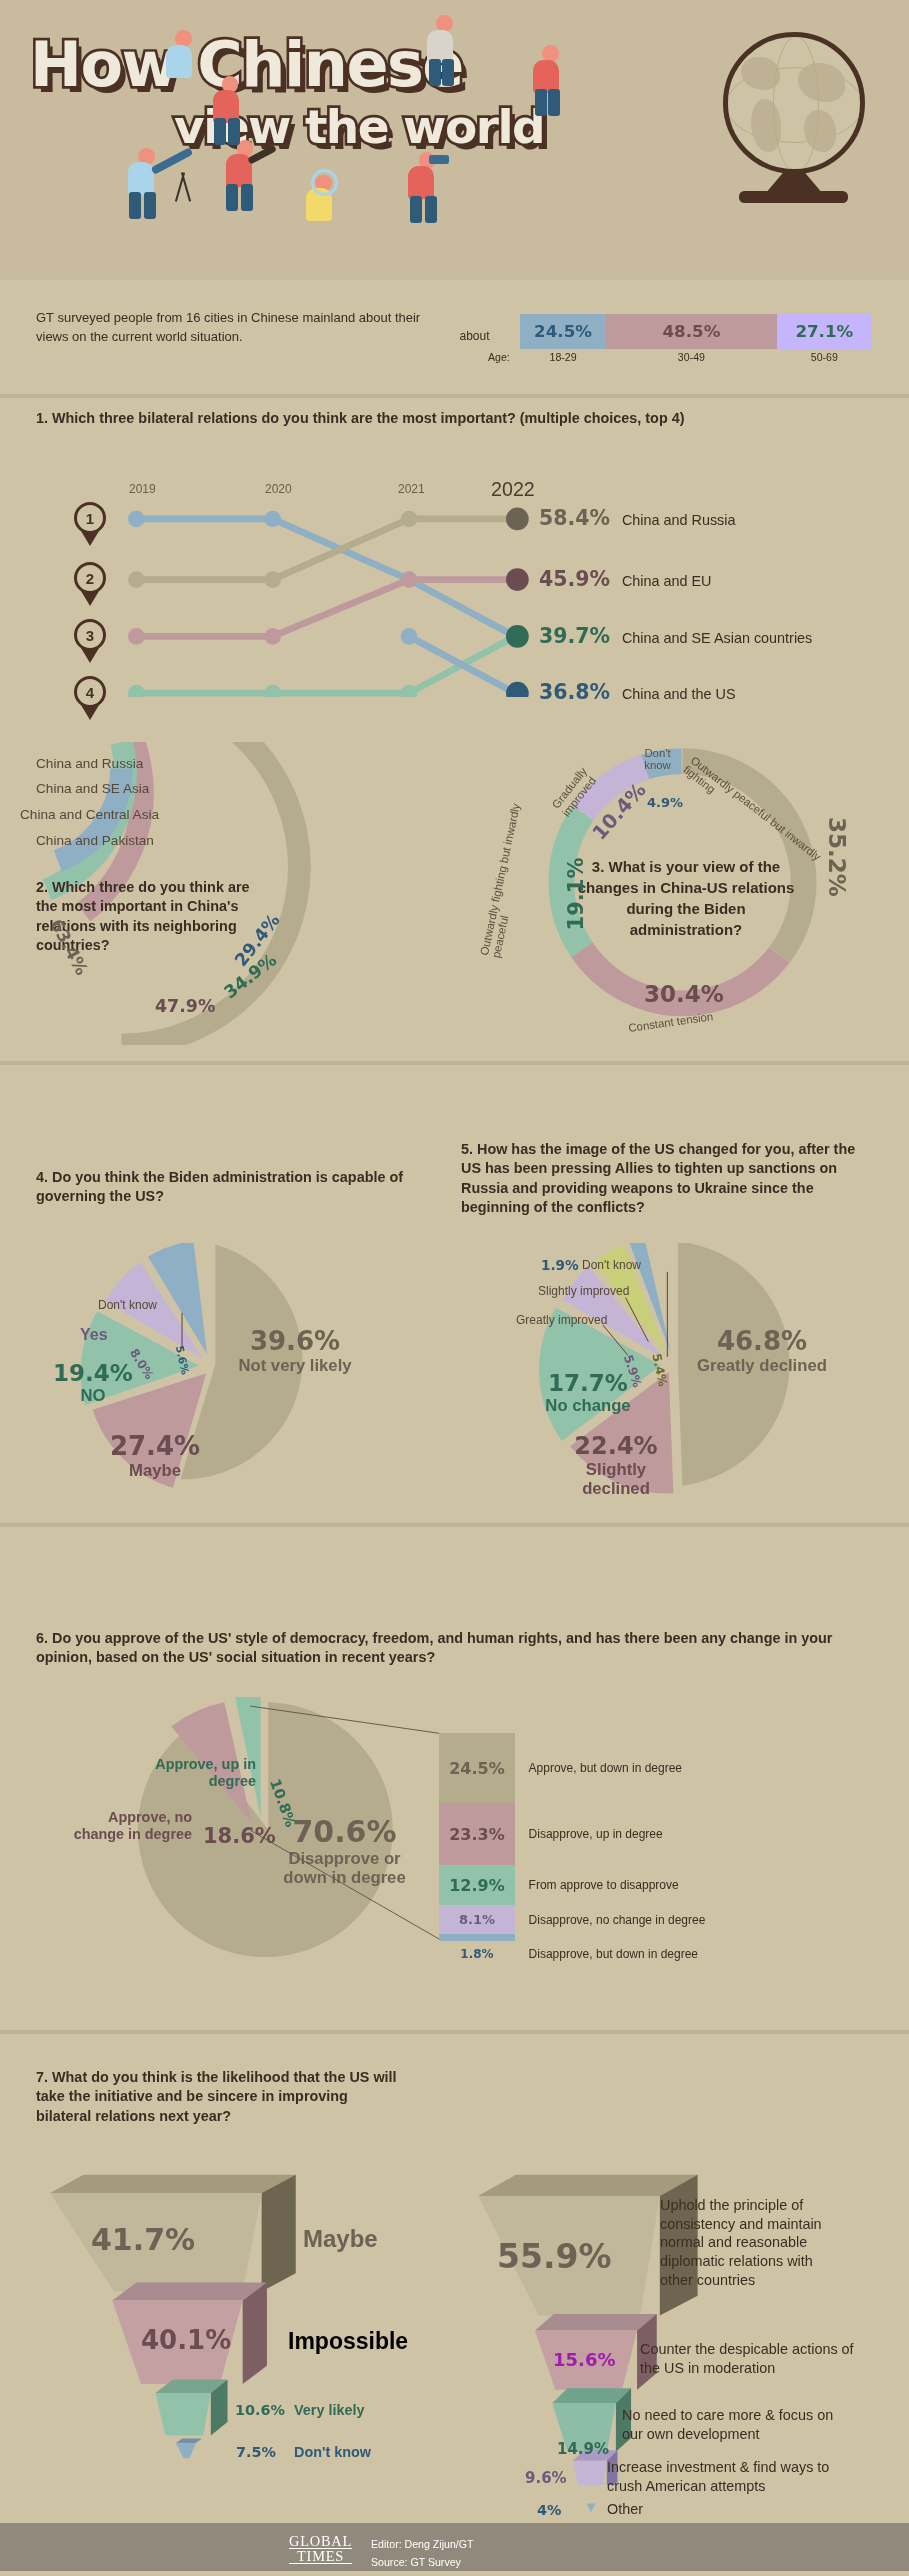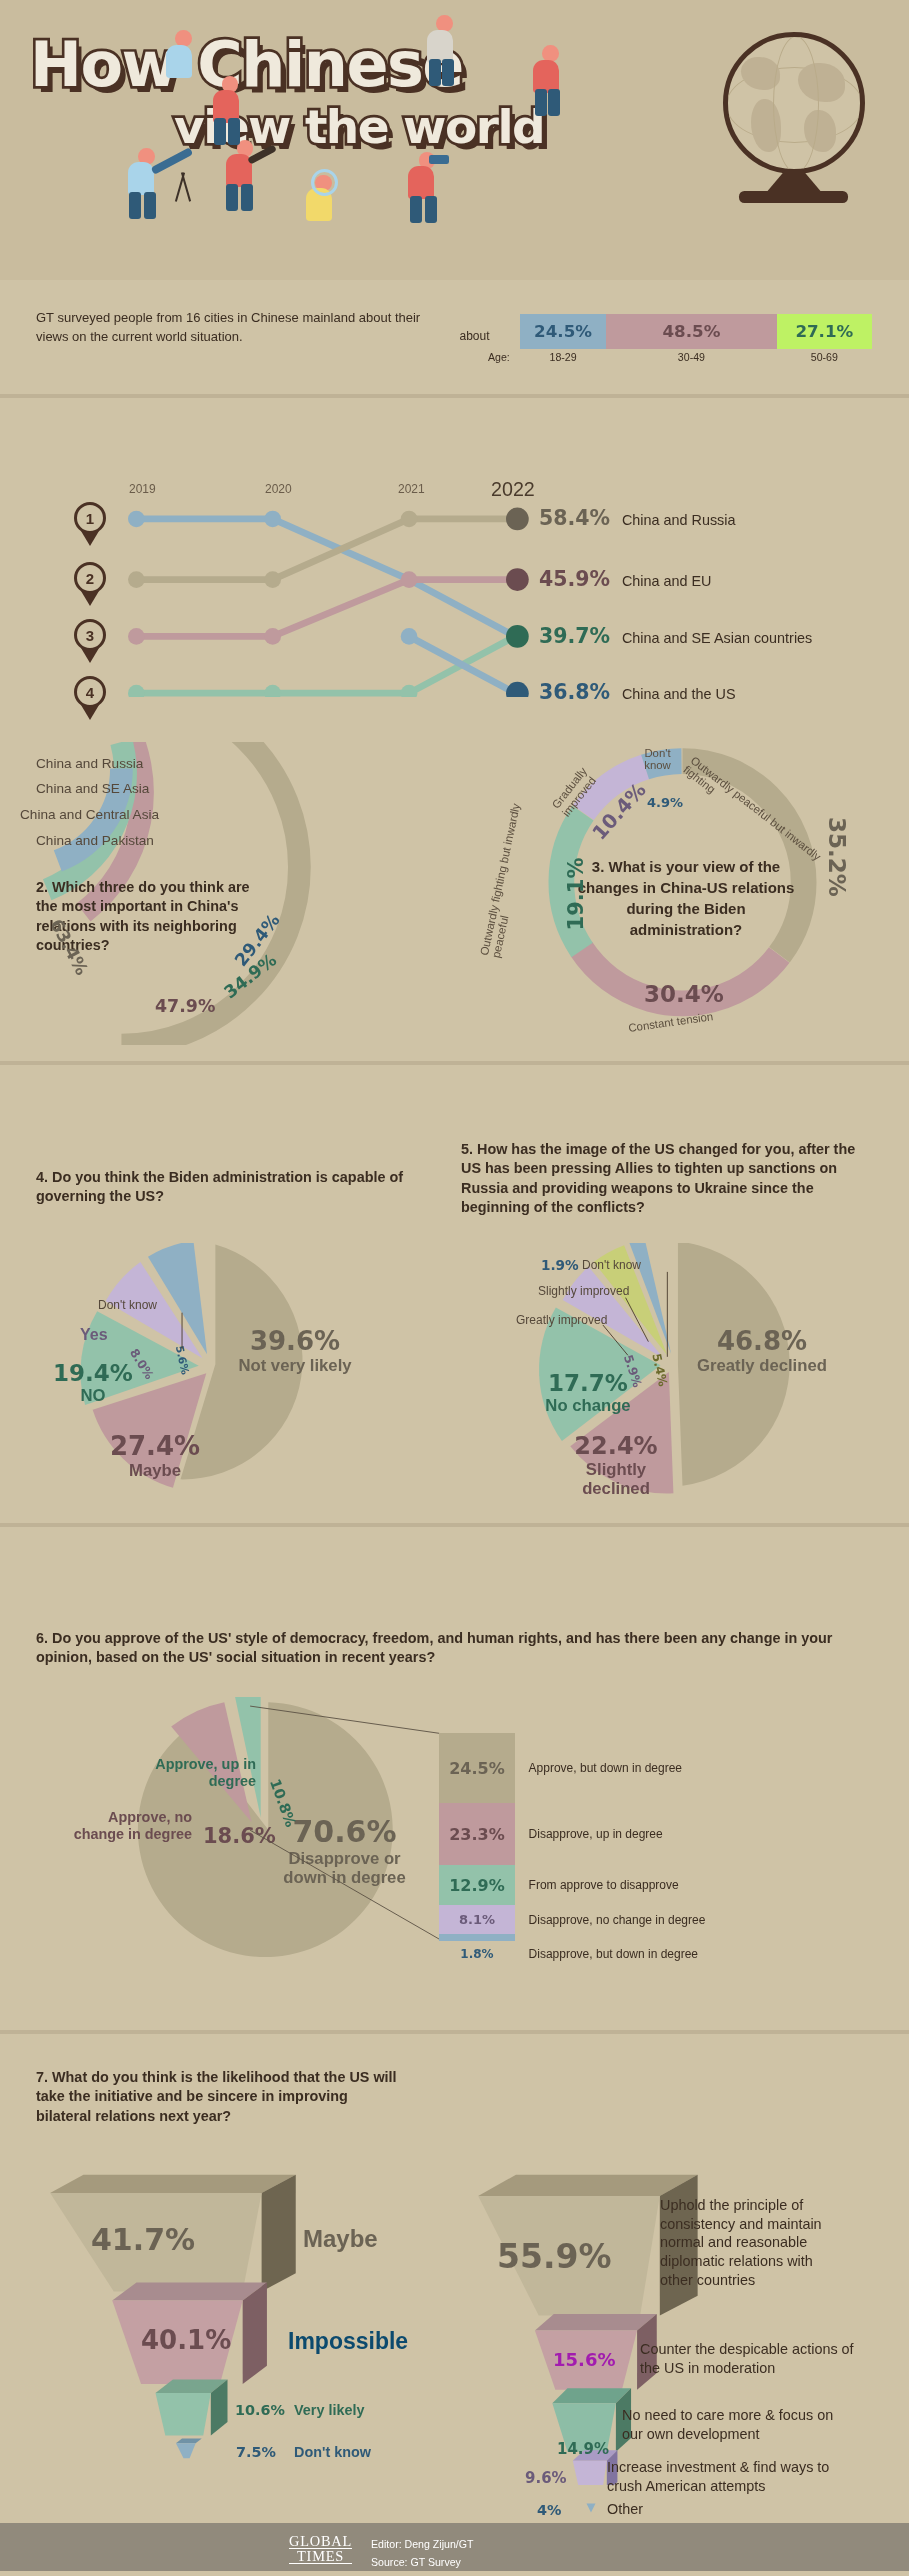--- a/index.html
+++ b/index.html
@@ -177,32 +177,33 @@
     </div>
   </div>
 
   <div class="blurb">GT surveyed people from 16 cities in Chinese mainland about their views on the current world situation.</div>
 
   <div class="agewrap">
     <div class="about">about</div>
     <div class="agebar" id="agebar">
         <div class="ageseg" style="width: 24.4755%; background: rgb(143, 176, 196); color: rgb(47, 90, 120);">24.5%</div>
         <div class="ageseg" style="width: 48.4515%; background: rgb(191, 154, 157); color: rgb(107, 76, 80);">48.5%</div>
-        <div class="ageseg" style="width: 27.0729%; background: #bef264; color: rgb(47, 107, 85);">27.1%</div>
+        <div class="ageseg" style="width: 27.0729%; background: #c4b5fd; color: rgb(47, 107, 85);">27.1%</div>
       </div>
     <div class="agelabels" id="agelabels">
       <span class="agePrefix">Age:</span>
     <span class="ag" style="left: 12.2378%; transform: translateX(-50%);">18-29</span>
         <span class="ag" style="left: 48.7013%; transform: translateX(-50%);">30-49</span>
         <span class="ag" style="left: 86.4635%; transform: translateX(-50%);">50-69</span>
       </div>
   </div>
 
   <div class="sep" style="top:394px;"></div>
 
+  <div class="q" style="left:36px;top:409px;width:833px;">1. Which three bilateral relations do you think are the most important? (multiple choices, top 4)</div>
   <div class="q1">
     <div class="years">
       <span id="y0" style="left:129px;">2019</span>
       <span id="y1" style="left:265px;">2020</span>
       <span id="y2" style="left:398px;">2021</span>
       <span id="y3" class="big" style="left:491px;top:-4.5px;">2022</span>
     </div>
 
     <svg width="909" height="197" style="position:absolute;left:0;top:53px;" viewBox="0 0 1200 260">
       <polyline points="180,25 360,25 540,105 680,180" fill="none" stroke="#8fb0c4" stroke-width="9" stroke-linecap="round"></polyline>
@@ -444,21 +445,21 @@
       <polygon points="205,318 278,318 300,300 228,300" fill="#79a58e"></polygon>
       <polygon points="278,318 300,300 300,356 278,374" fill="#4c7a64"></polygon>
       <polygon points="205,318 278,318 268,374 218,374" fill="#93c2aa"></polygon>
 
       <polygon points="232,384 258,384 266,378 240,378" fill="#7092a6"></polygon>
       <polygon points="232,384 258,384 250,404 242,404" fill="#8fb0c4"></polygon>
     </svg>
     <div class="fpc" style="position:absolute;left:91px;top:70px;font-size:30px;color:#6b6354;">41.7%</div>
     <div class="fname" style="position:absolute;left:303px;top:73px;font-size:24px;color:#6b6354;">Maybe</div>
     <div class="fpc" style="position:absolute;left:141px;top:173px;font-size:26px;color:#6b4c50;">40.1%</div>
-    <div class="fname" style="position:absolute;left:288px;top:176px;font-size:23px;color:#0c4a6e;">Impossible</div>
+    <div class="fname" style="position:absolute;left:288px;top:176px;font-size:23px;color:#000000;">Impossible</div>
     <div class="fpc" style="position:absolute;left:235px;top:250px;font-size:14.4px;color:#2f6b55;">10.6%</div>
     <div class="fname" style="position:absolute;left:294px;top:250px;font-size:14.4px;color:#2f6b55;">Very likely</div>
     <div class="fpc" style="position:absolute;left:236px;top:292px;font-size:14.4px;color:#2f5a78;">7.5%</div>
     <div class="fname" style="position:absolute;left:294px;top:292px;font-size:14.4px;color:#2f5a78;">Don't know</div>
   </div>
 
   <div style="position:absolute;left:455px;top:2152px;width:455px;height:333px;">
     <svg width="455" height="333" viewBox="0 0 600 440">
       <polygon points="30,58 270,58 320,30 80,30" fill="#a59a7d"></polygon>
       <polygon points="270,58 320,30 320,190 270,216" fill="#6e6550"></polygon>

